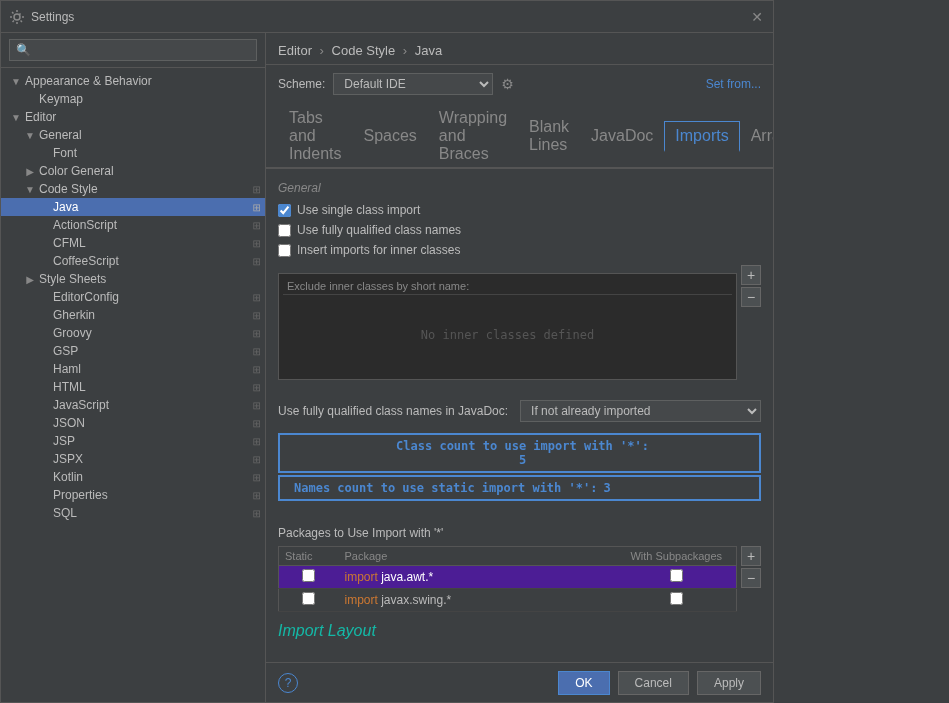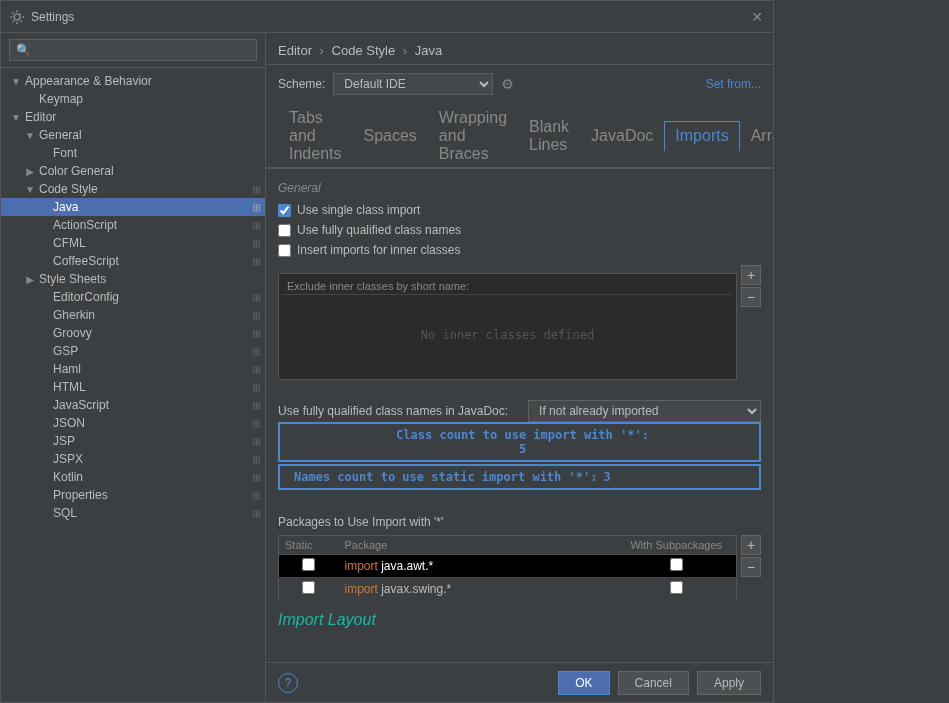--- a/index.html
+++ b/index.html
@@ -59,34 +59,34 @@
     .section-title { font-size: 12px; color: #888; margin-bottom: 8px; font-style: italic; }
     
     .checkbox-row { display: flex; align-items: center; margin-bottom: 6px; }
     .checkbox-row input[type=checkbox] { margin-right: 6px; }
     .checkbox-row label { color: #bbbbbb; font-size: 12px; }
     
     .exclude-box { border: 1px solid #555; background: #2b2b2b; margin: 8px 0; padding: 4px; position: relative; }
     .exclude-header { color: #888; font-size: 11px; padding: 2px 4px; border-bottom: 1px solid #444; background: #2b2b2b; }
     .exclude-body { min-height: 80px; display: flex; align-items: center; justify-content: center; color: #555; font-size: 12px; font-family: monospace; }
     
-    .qualified-row { display: flex; align-items: center; margin: 0 0; gap: 20px; }
+    .qualified-row { display: flex; align-items: center; margin: 11px 0; gap: 12px; }
     .qualified-label { color: #bbbbbb; font-size: 12px; white-space: nowrap; }
     .qualified-select { background: #45484a; border: 1px solid #5e6060; color: #bbbbbb; padding: 2px 6px; font-size: 12px; flex: 1; }
     
     .count-box { border: 2px solid #4b87d0; padding: 4px 8px; margin-bottom: 4px; display: flex; align-items: center; font-family: monospace; font-size: 12px; color: #bbbbbb; }
     .count-box span { color: #4b87d0; margin-left: 6px; font-weight: bold; }
     
     .packages-section { margin-top: 12px; }
     .packages-title { font-size: 12px; color: #bbbbbb; margin-bottom: 6px; margin-top: 25px; }
     
     .packages-table { border: 1px solid #555; width: 100%; border-collapse: collapse; }
     .packages-table th { background: #3c3f41; color: #888; font-size: 11px; padding: 3px 6px; border-bottom: 1px solid #555; text-align: left; font-weight: normal; }
     .packages-table td { padding: 3px 6px; border-bottom: 1px solid #444; font-size: 12px; color: #bbbbbb; }
-    .packages-table tr.selected-row td { background: #000000; color: white; }
+    .packages-table tr.selected-row td { background: #4c1d95; color: white; }
     .packages-table tr.selected-row .import-keyword { color: #cc7832; }
     .packages-table .import-keyword { color: #cc7832; }
     .pkg-btn { width: 20px; height: 20px; background: #4c5052; border: 1px solid #666; color: #bbb; display: flex; align-items: center; justify-content: center; cursor: pointer; font-size: 14px; }
     
     .packages-wrapper { display: flex; align-items: flex-start; }
     
     .import-layout { margin-top: 10px; }
     .import-layout-label { font-size: 16px; color: #14b8a6; font-style: italic; }
     
     

